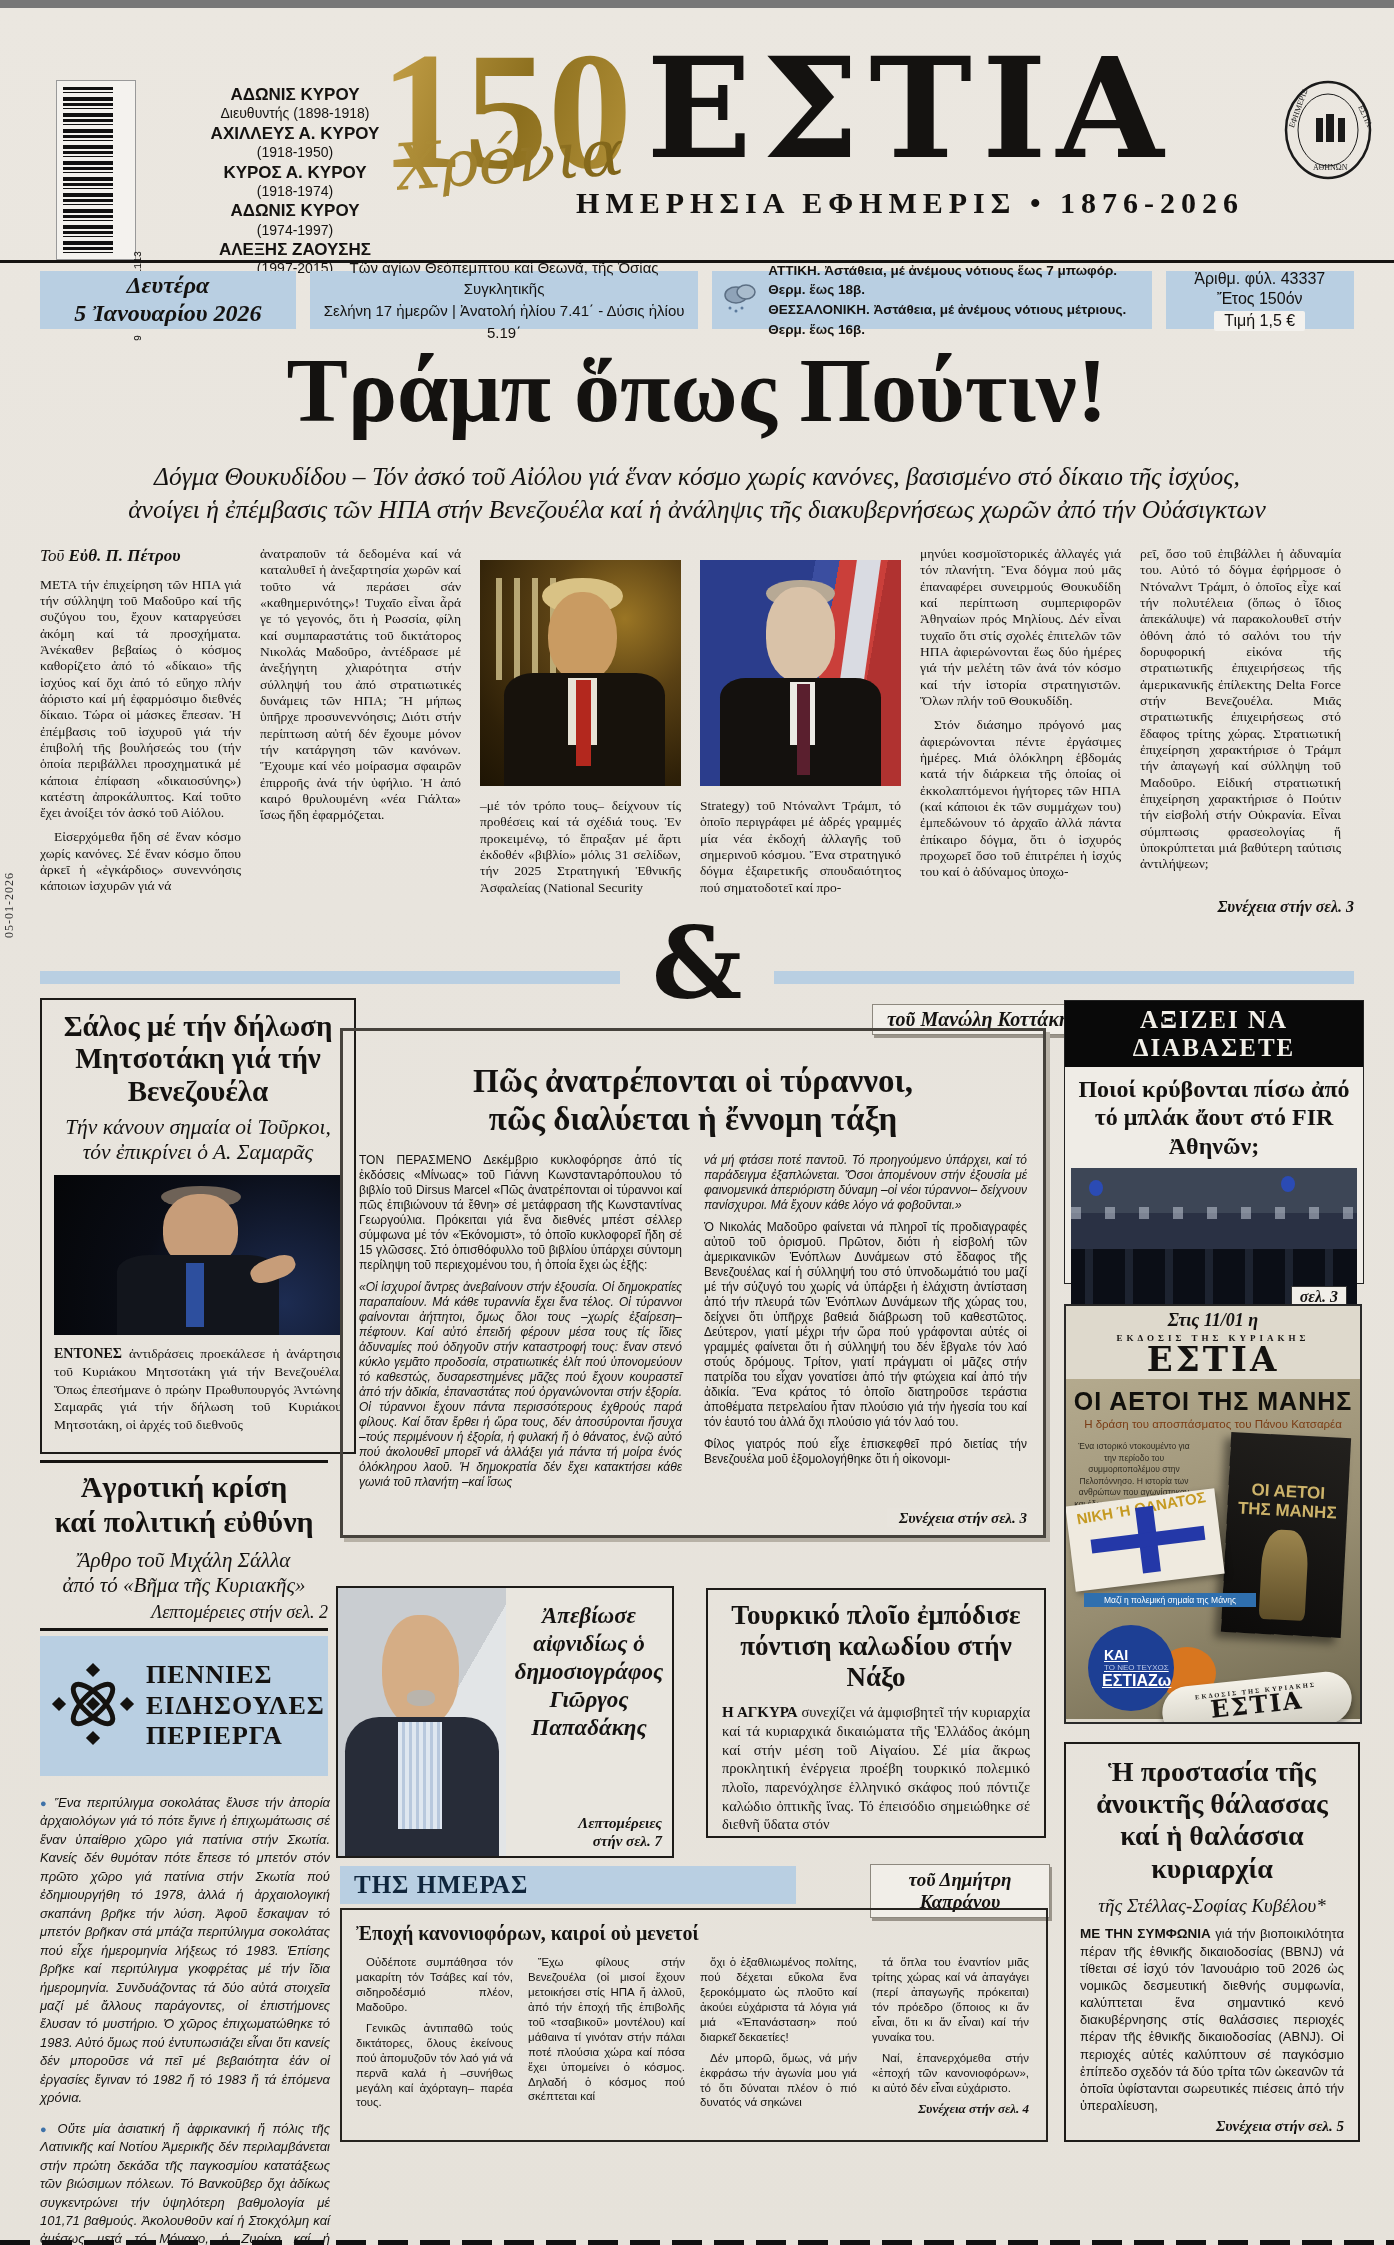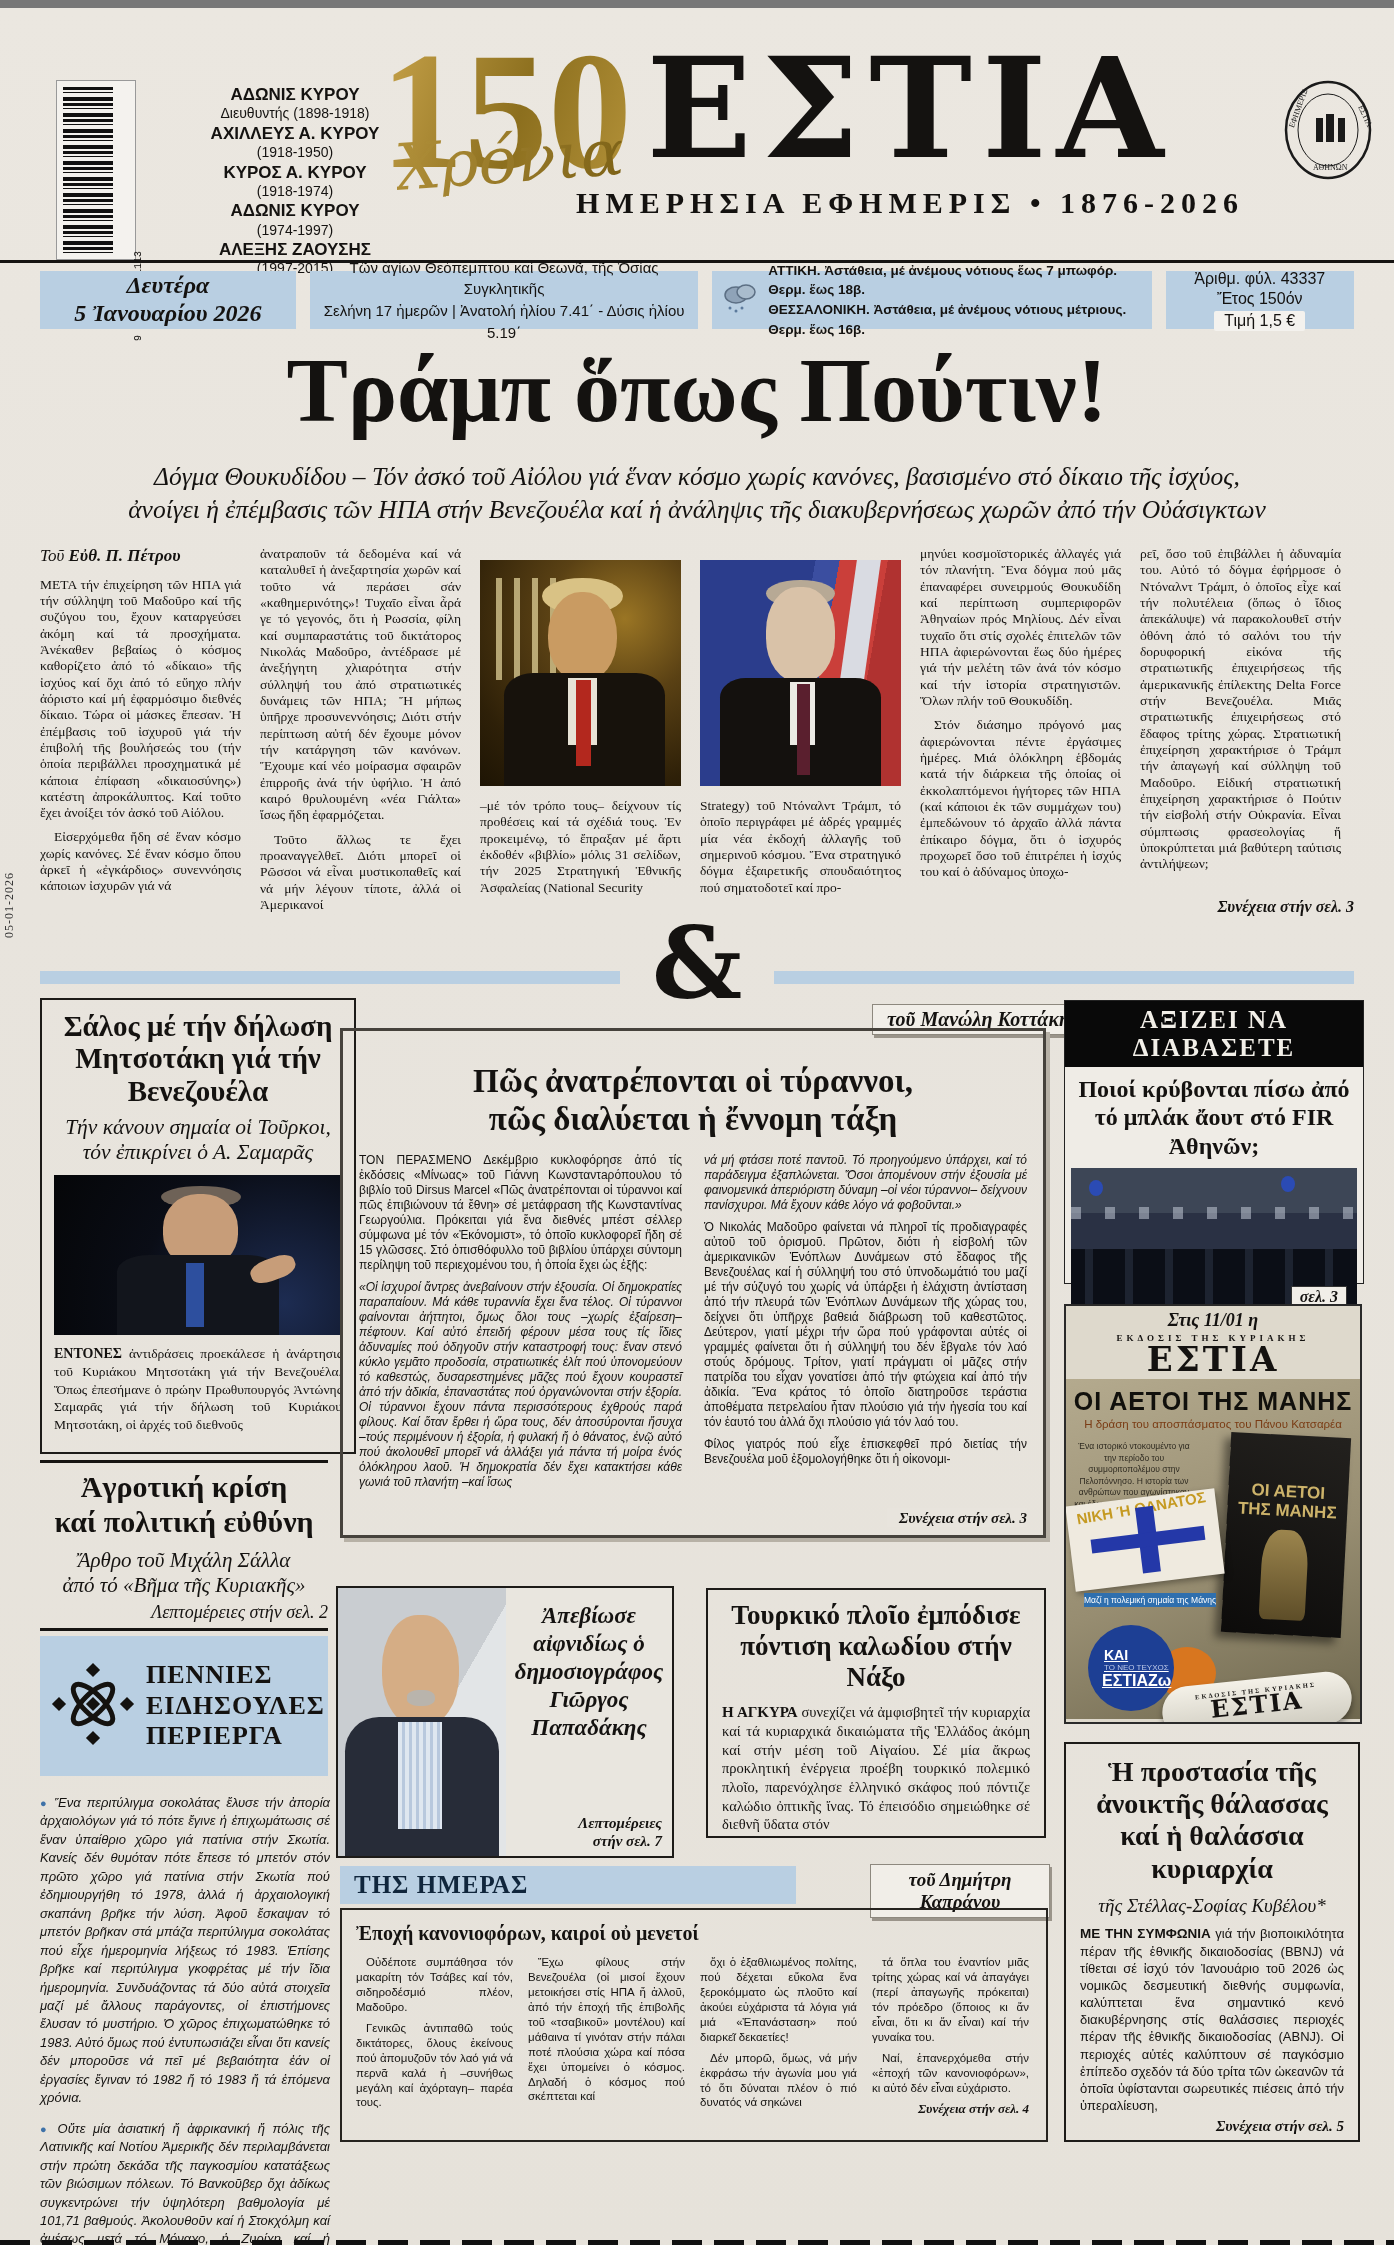--- a/index.html
+++ b/index.html
@@ -124,21 +124,21 @@
   .ba-book .bt{margin-top:48px;font-weight:bold;font-size:17px;line-height:1.1;font-family:"Liberation Sans",sans-serif;}
   .ba-book .soldier{margin:10px auto 0;width:46px;height:90px;background:linear-gradient(180deg,#9c854d,#5d4d28);
       border-radius:40% 40% 10% 10%;}
   .ba-flag{position:absolute;left:4px;top:118px;width:150px;height:86px;background:#efeadf;
       transform:rotate(-7deg);box-shadow:2px 3px 6px rgba(0,0,0,.35);}
   .ba-flag .cv{position:absolute;left:46%;top:12%;width:12%;height:76%;background:#2438a8;}
   .ba-flag .ch{position:absolute;left:14%;top:42%;width:76%;height:16%;background:#2438a8;}
   .ba-flag .ft{position:absolute;left:0;top:2px;width:100%;text-align:center;font-weight:bold;font-size:15px;
       color:#c59a22;transform:rotate(-3deg);font-family:"Liberation Sans",sans-serif;}
   .ba-flagtag{position:absolute;left:18px;top:214px;background:#2f6fae;color:#fff;font-family:"Liberation Sans",sans-serif;
-      font-size:8.5px;padding:2px 0;}
+      font-size:8.5px;padding:2px 20px;}
   .ba-circle{position:absolute;left:22px;top:246px;width:86px;height:86px;border-radius:50%;background:#1d3f94;color:#fff;
       font-family:"Liberation Sans",sans-serif;display:flex;flex-direction:column;justify-content:center;z-index:2;text-decoration:underline;}
   .ba-circle .c1{font-weight:bold;font-size:14px;text-align:left;padding-left:16px;}
   .ba-circle .c2{font-size:8px;color:#bcc8e8;text-align:left;padding-left:16px;}
   .ba-circle .c3{font-weight:bold;font-size:16px;text-align:left;padding-left:14px;}
   .ba-bubble{position:absolute;left:92px;top:268px;width:58px;height:52px;border-radius:50%;background:#d8761f;z-index:1;}
   .ba-roll{position:absolute;left:96px;top:300px;width:190px;height:52px;background:linear-gradient(180deg,#f4f1e8,#cfccc0);
       border-radius:26px;transform:rotate(-6deg);box-shadow:0 4px 6px rgba(0,0,0,.4);z-index:3;overflow:hidden;}
   .ba-roll .re{font-size:6.5px;letter-spacing:2px;margin-top:8px;font-weight:bold;}
   .ba-roll .rb{font-family:"DejaVu Serif",serif;font-weight:bold;font-size:24px;letter-spacing:2px;line-height:.9;}
@@ -288,21 +288,20 @@
   </div>
 
   <div class="abs leadgrid just">
     <div class="lead-col">
       <div class="lead-byline"><span class="pre">Τοῦ </span><span>Εὐθ. Π. Πέτρου</span></div>
       <p class="first">ΜΕΤΑ τήν ἐπιχείρηση τῶν ΗΠΑ γιά τήν σύλληψη τοῦ Μαδοῦρο καί τῆς συζύγου του, ἔχουν καταργεύσει ἀκόμη καί τά προσχήματα. Ἀνέκαθεν βεβαίως ὁ κόσμος καθορίζετο ἀπό τό «δίκαιο» τῆς ἰσχύος καί ὄχι ἀπό τό εὔηχο πλήν ἀόριστο καί μή ἐφαρμόσιμο διεθνές δίκαιο. Τώρα οἱ μάσκες ἔπεσαν. Ἡ ἐπέμβασις τοῦ ἰσχυροῦ γιά τήν ἐπιβολή τῆς βουλήσεώς του (τήν ὁποία περιβάλλει προσχηματικά μέ κάποια ἐπίφαση «δικαιοσύνης») κατέστη ἀπροκάλυπτος. Καί τοῦτο ἔχει ἀνοίξει τόν ἀσκό τοῦ Αἰόλου.</p>
       <p>Εἰσερχόμεθα ἤδη σέ ἕναν κόσμο χωρίς κανόνες. Σέ ἕναν κόσμο ὅπου ἀρκεῖ ἡ «ἐγκάρδιος» συνεννόησις κάποιων ἰσχυρῶν γιά νά</p>
     </div>
     <div class="lead-col">
       <p class="first">ἀνατραποῦν τά δεδομένα καί νά καταλυθεῖ ἡ ἀνεξαρτησία χωρῶν καί τοῦτο νά περάσει σάν «καθημερινότης»! Τυχαῖο εἶναι ἆρά γε τό γεγονός, ὅτι ἡ Ρωσσία, φίλη καί συμπαραστάτις τοῦ δικτάτορος Νικολάς Μαδοῦρο, ἀντέδρασε μέ ἀνεξήγητη χλιαρότητα στήν σύλληψή του ἀπό στρατιωτικές δυνάμεις τῶν ΗΠΑ; Ἤ μήπως ὑπῆρχε προσυνεννόησις; Διότι στήν περίπτωση αὐτή δέν ἔχουμε μόνον τήν κατάργηση τῶν κανόνων. Ἔχουμε καί νέο μοίρασμα σφαιρῶν ἐπιρροῆς ἀνά τήν ὑφήλιο. Ἡ ἀπό καιρό θρυλουμένη «νέα Γιάλτα» ἴσως ἤδη ἐφαρμόζεται.</p>
-      <p>Τοῦτο ἄλλως τε ἔχει προαναγγελθεῖ. Διότι μπορεῖ οἱ Ρῶσσοι νά εἶναι μυστικοπαθεῖς καί νά μήν λέγουν τίποτε, ἀλλά οἱ Ἀμερικανοί</p>
     </div>
     <div class="lead-col">
       <div class="photo ph-trump">
         <div class="glow"></div>
         <div class="hair"></div>
         <div class="face"></div>
         <div class="suit"></div>
         <div class="shirt"></div>
         <div class="tie"></div>
       </div>

